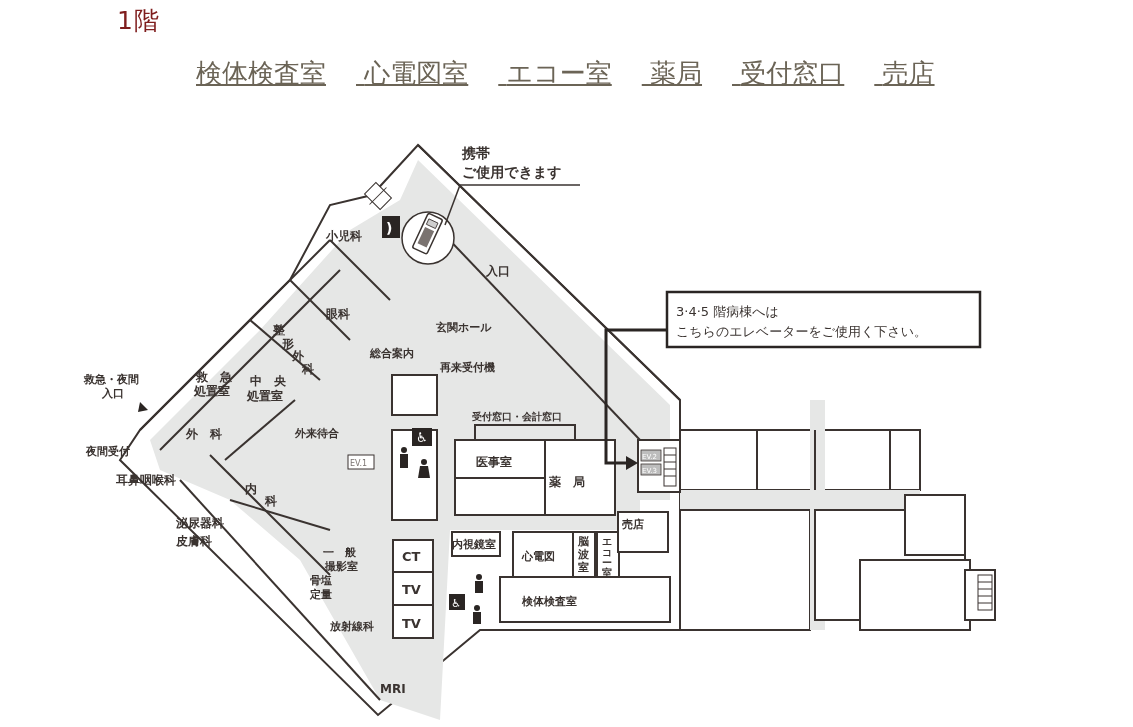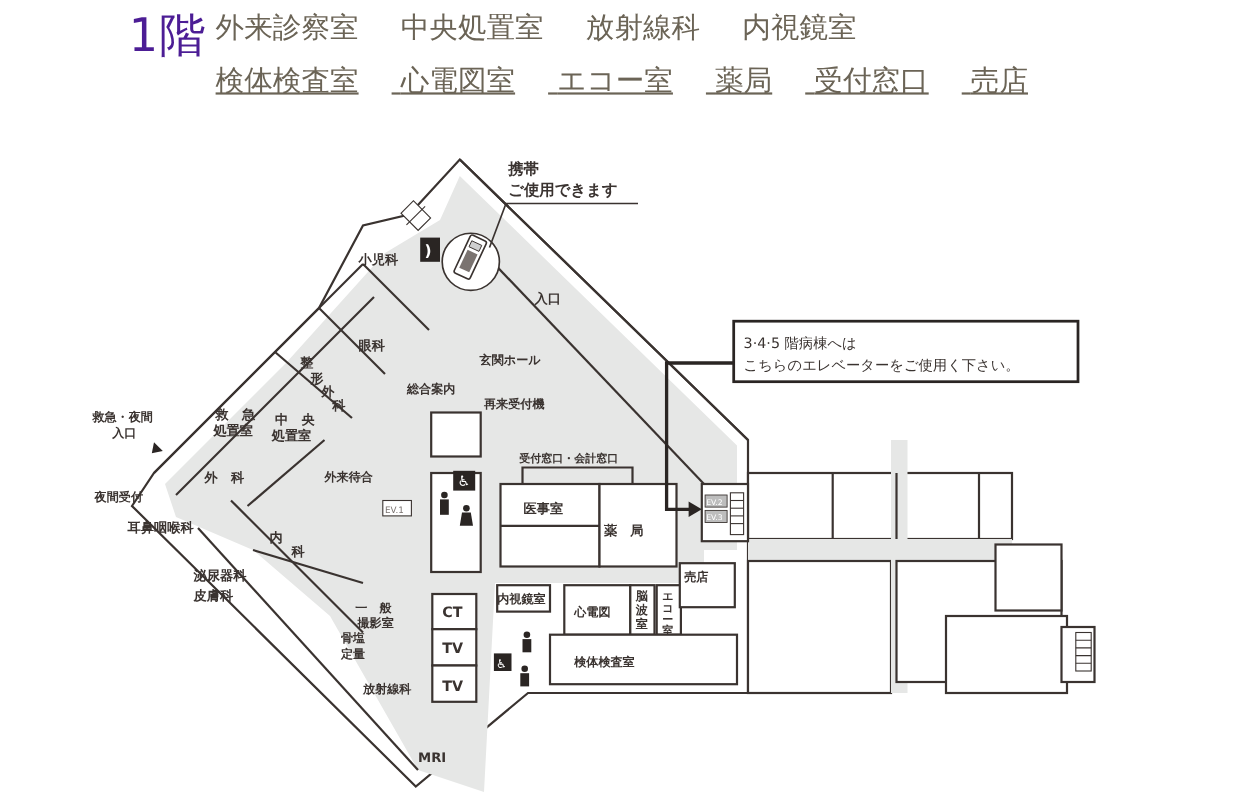--- a/index.html
+++ b/index.html
@@ -1,37 +1,31 @@
 <!DOCTYPE html>
 <html><head>
 <meta charset="utf-8">
 <style>
   html, body { margin:0; padding:0; background:#ffffff; }
   body { width:1133px; height:727px; position:relative; overflow:hidden;
          font-family:"DejaVu Sans","Liberation Sans",sans-serif; }
   .header { position:absolute; left:0; top:0; width:1133px; height:100px; color:#6b6456; }
-  .floor-label { position:absolute; left:117px; top:4px; font-size:42px; letter-spacing:1px; color:#4c1d95; }
+  .floor-label { position:absolute; left:117px; top:4px; font-size:25px; letter-spacing:1px; color:#7f1d1d; }
   .row { position:absolute; left:196px; font-size:26px; white-space:nowrap; color:#6b6456; }
   .row1 { top:8px; }
   .row2 { top:56px;text-decoration:underline; }
   .row span { margin-right:30px; }
   .map { position:absolute; left:0; top:110px; width:1133px; height:617px; }
   svg text { font-family:"DejaVu Sans","Liberation Sans",sans-serif; fill:#3a3330; font-weight:bold; }
 </style>
 </head>
 <body>
 
 <div class="header">
   <div class="floor-label">1階</div>
-  <div class="row row1">
-    <span>外来診察室</span>
-    <span>中央処置室</span>
-    <span>放射線科</span>
-    <span>内視鏡室</span>
-  </div>
   <div class="row row2">
     <span>検体検査室</span>
     <span>心電図室</span>
     <span>エコー室</span>
     <span>薬局</span>
     <span>受付窓口</span>
     <span>売店</span>
   </div>
 </div>
 

